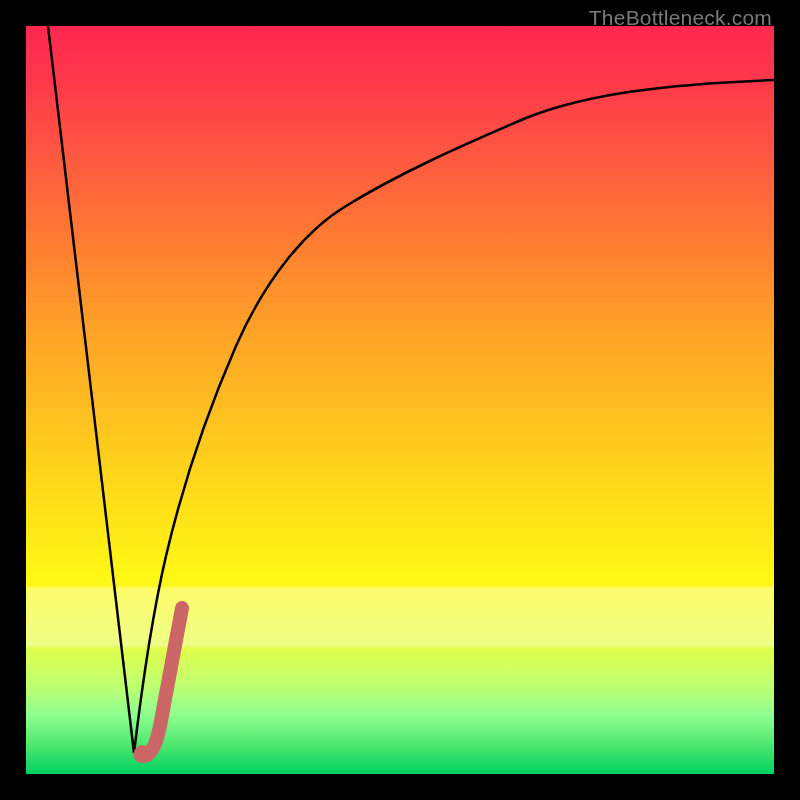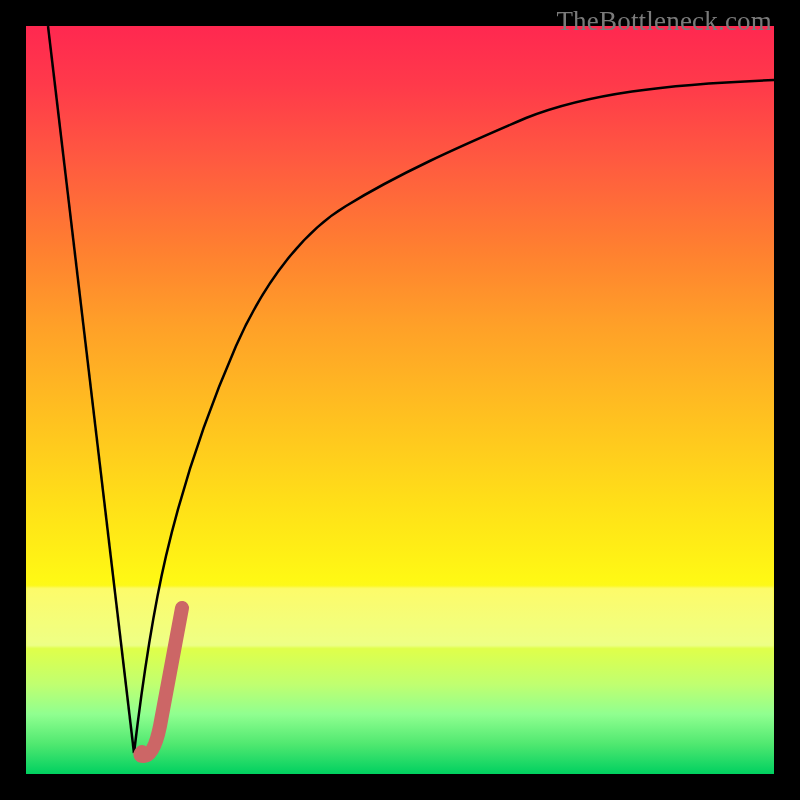--- a/index.html
+++ b/index.html
@@ -43,22 +43,22 @@
     position: absolute;
     inset: 0;
     width: 100%;
     height: 100%;
   }
   .watermark {
     position: absolute;
     top: 6px;
     right: 28px;
     color: #7a7a7a;
-    font-size: 27px;
-    font-family: Liberation Serif, serif;
+    font-size: 21px;
+    font-family: Liberation Sans, sans-serif;
     letter-spacing: 0.2px;
   }
 </style>
 </head>
 <body>
 
 <div class="frame">
   <div class="gradient"></div>
   <div class="highlight-band"></div>
   <svg class="curves" viewBox="0 0 748 748" preserveAspectRatio="none">

